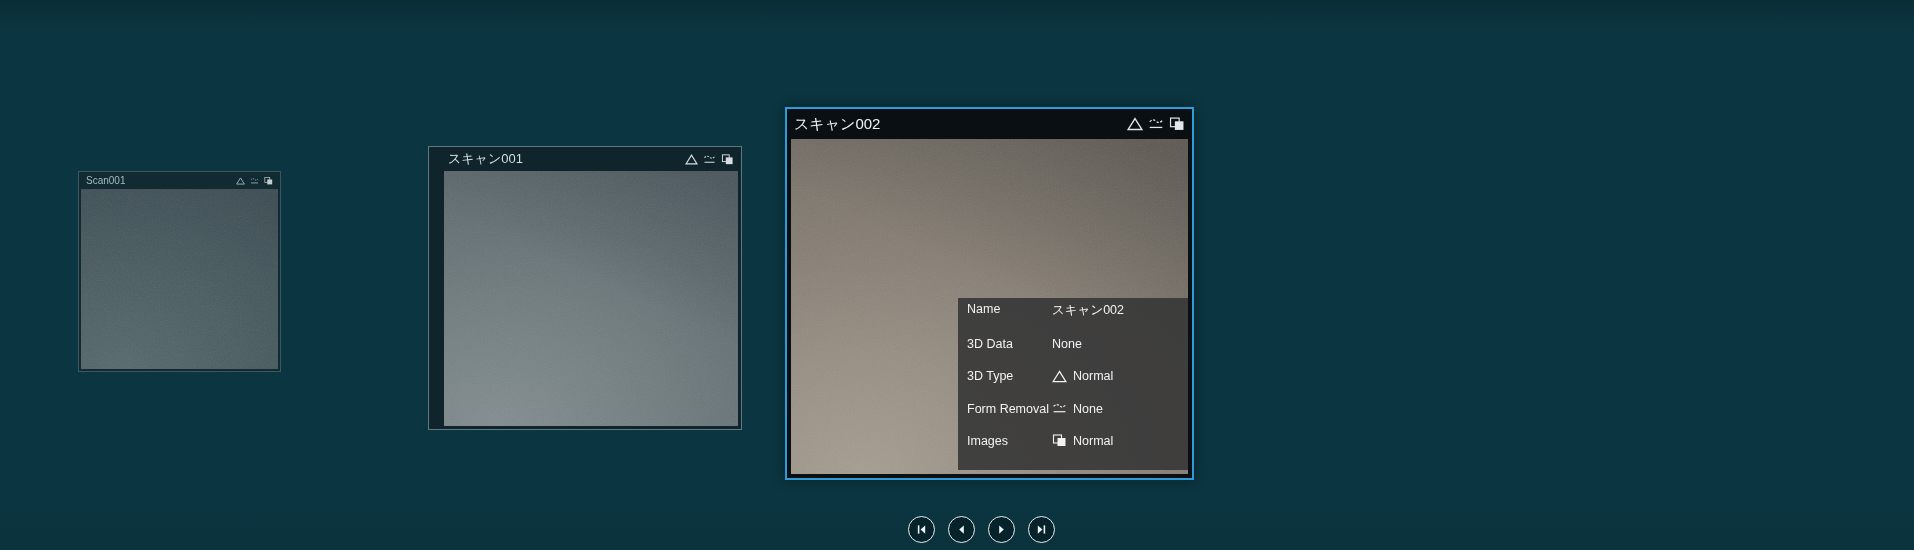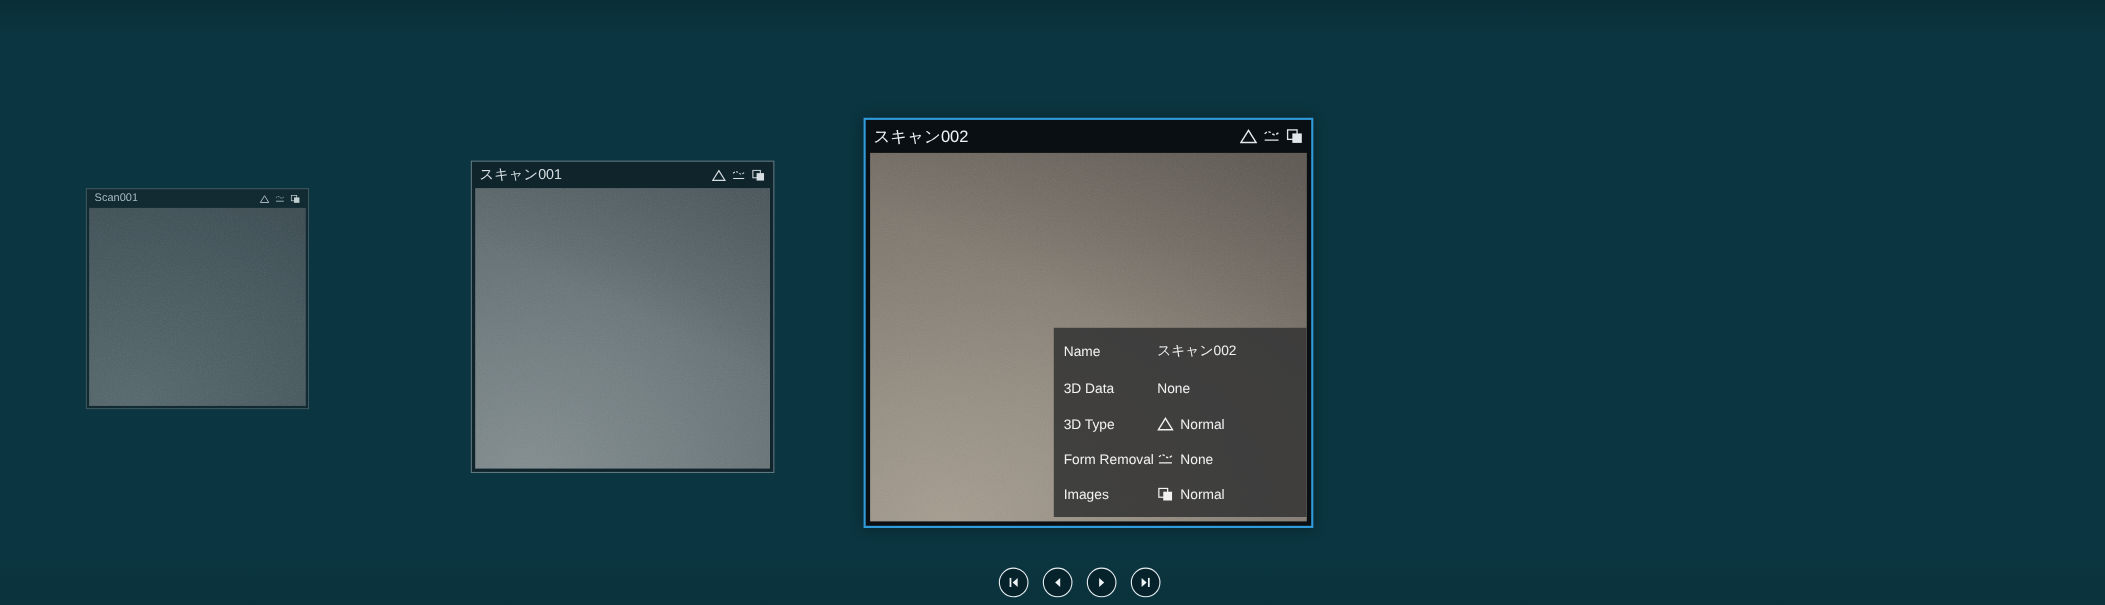--- a/index.html
+++ b/index.html
@@ -5,21 +5,21 @@
   html,body { margin:0; padding:0; background:#082a33; }
   .stage {
     position:relative; width:1914px; height:550px; overflow:hidden;
     background:linear-gradient(180deg,#092e38 0%,#0b3540 6%,#0b3540 92%,#0a323d 100%);
     font-family:"Liberation Sans","DejaVu Sans",sans-serif;
   }
 
   
   .card { position:absolute; box-sizing:border-box; display:flex; flex-direction:column; }
   .card-far    { width:203px; height:201px; border:1px solid rgba(140,170,180,0.35); background:#122b33; }
-  .card-near   { width:276px; height:284px; border:1px solid rgba(160,190,200,0.55); background:#10242c; }
+  .card-near   { width:314px; height:284px; border:1px solid rgba(160,190,200,0.55); background:#10242c;padding-left:12px; }
   .card-center { width:409px; height:373px; border:2px solid #2f9bdb; background:#0a0f13;
                  box-shadow:0 0 12px rgba(0,0,0,0.35); }
   .pos-0 { left:78px;   top:171px; }
   .pos-1 { left:428px;  top:146px; }
   .pos-2 { left:785px;  top:107px; }
   .pos-3 { left:1235px; top:146px; }
   .pos-4 { left:1684px; top:171px; }
 
   .titlebar { flex:0 0 auto; display:flex; align-items:center; justify-content:space-between; padding:0 7px; }
   .card-far    .titlebar { height:17px; font-size:10px; }
@@ -55,21 +55,21 @@
   }
   .grain { position:absolute; inset:0; width:100%; height:100%; opacity:0.13; pointer-events:none; }
 
   
   .info-panel {
     position:absolute; right:0; bottom:4px; width:230px; height:172px;
     background:rgba(56,56,56,0.92); color:#f2f2f2;
     display:flex; flex-direction:column; padding:4px 0; box-sizing:border-box;
     font-size:12.5px;
   }
-  .info-row { flex:1 1 auto; display:flex; align-items:center; min-height:0; }
+  .info-row { flex:1 1 auto; display:flex; align-items:flex-start; min-height:0; }
   .info-label { flex:0 0 auto; width:85px; padding-left:9px; color:#f2f2f2; }
   .info-value { display:flex; align-items:center; gap:6px; white-space:nowrap; }
   .info-value svg { width:15px; height:13px; flex:0 0 auto; }
 
   
   .nav { position:absolute; left:908px; top:516px; display:flex; gap:13px; }
   .nav-btn {
     width:27px; height:27px; border-radius:50%; box-sizing:border-box;
     border:1.5px solid #e8eef0; background:rgba(4,22,30,0.55);
     display:flex; align-items:center; justify-content:center; padding:0; cursor:pointer;

